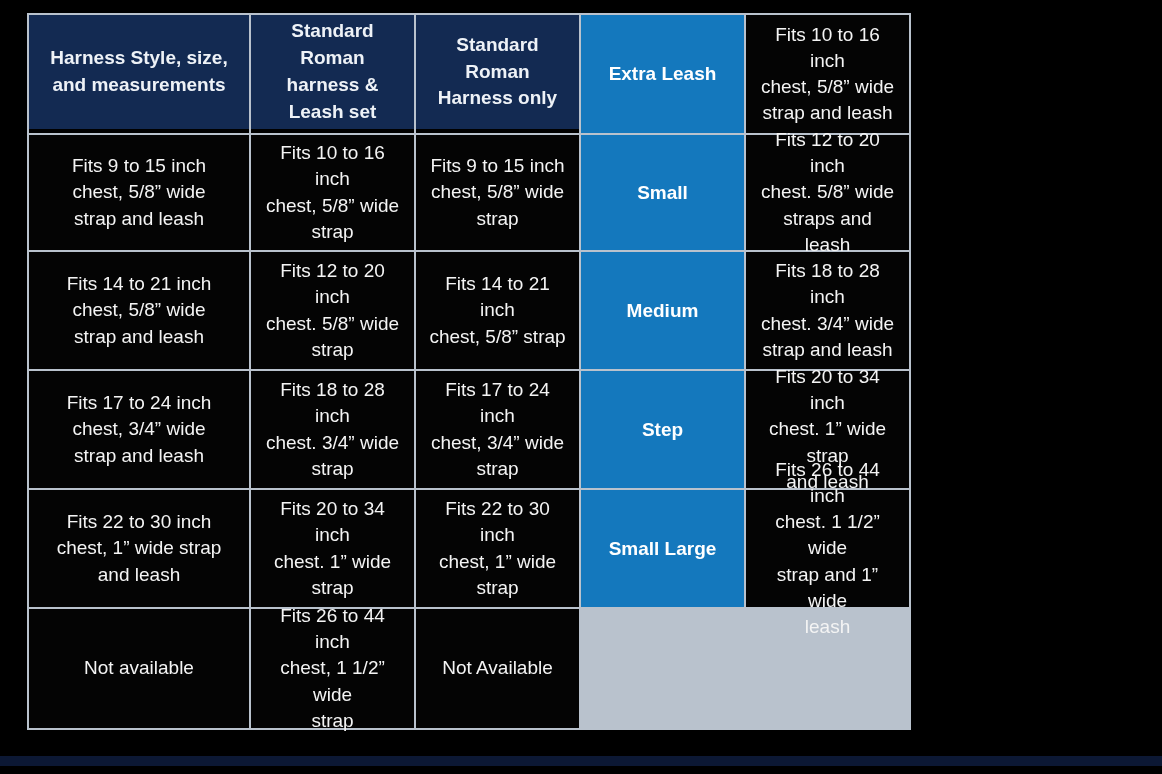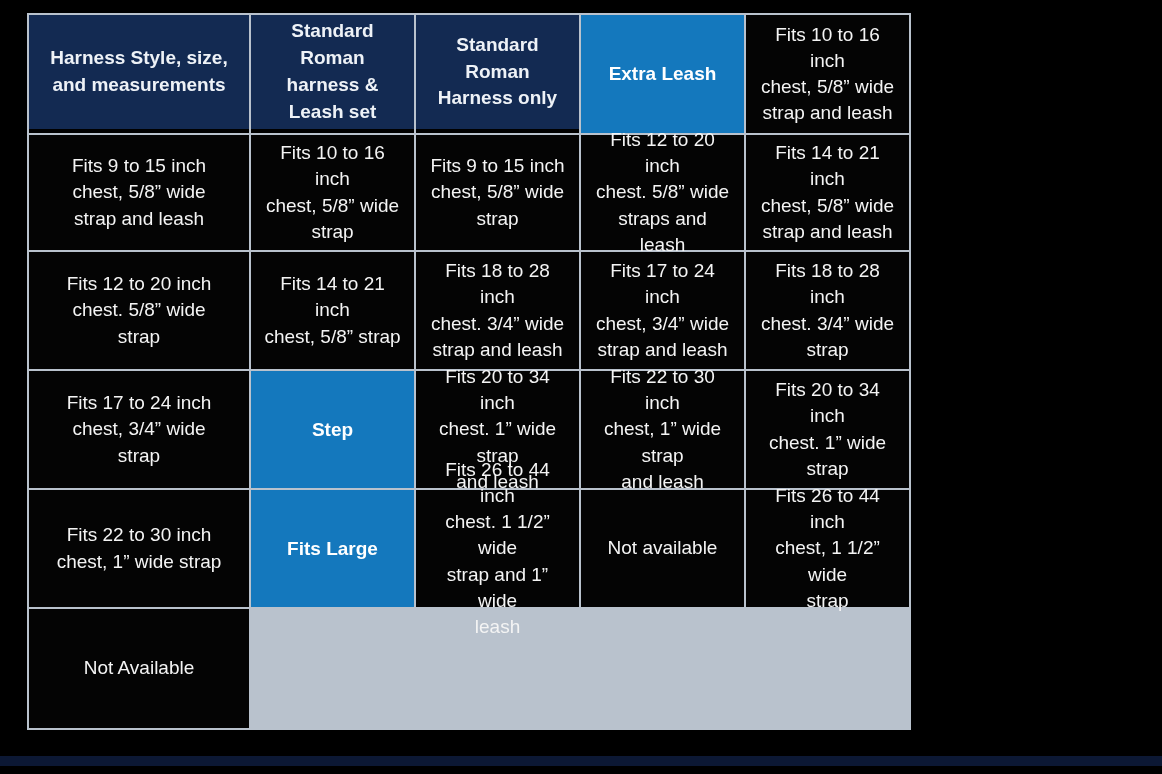--- a/index.html
+++ b/index.html
@@ -107,40 +107,46 @@
         <span>Fits 10 to 16 inch
 chest, 5/8” wide
 strap</span>
       </div>
     <div class="cell bcell">
         <span>Fits 9 to 15 inch
 chest, 5/8” wide
 strap</span>
       </div>
 
+    <div class="cell scell">
+        <span>Small</span>
+      </div>
     <div class="cell bcell">
         <span>Fits 12 to 20 inch
 chest. 5/8” wide
 straps and leash</span>
       </div>
     <div class="cell bcell">
         <span>Fits 14 to 21 inch
 chest, 5/8” wide
 strap and leash</span>
       </div>
     <div class="cell bcell">
         <span>Fits 12 to 20 inch
 chest. 5/8” wide
 strap</span>
       </div>
     <div class="cell bcell">
         <span>Fits 14 to 21 inch
 chest, 5/8” strap</span>
       </div>
 
+    <div class="cell scell">
+        <span>Medium</span>
+      </div>
     <div class="cell bcell">
         <span>Fits 18 to 28 inch
 chest. 3/4” wide
 strap and leash</span>
       </div>
     <div class="cell bcell">
         <span>Fits 17 to 24 inch
 chest, 3/4” wide
 strap and leash</span>
       </div>
@@ -171,21 +177,21 @@
     <div class="cell bcell">
         <span>Fits 20 to 34 inch
 chest. 1” wide strap</span>
       </div>
     <div class="cell bcell">
         <span>Fits 22 to 30 inch
 chest, 1” wide strap</span>
       </div>
 
     <div class="cell scell">
-        <span>Fits Large</span>
+        <span>Small Large</span>
       </div>
     <div class="cell bcell">
         <span>Fits 26 to 44 inch
 chest. 1 1/2” wide
 strap and 1” wide
 leash</span>
       </div>
     <div class="cell bcell">
         <span>Not available</span>
       </div>

